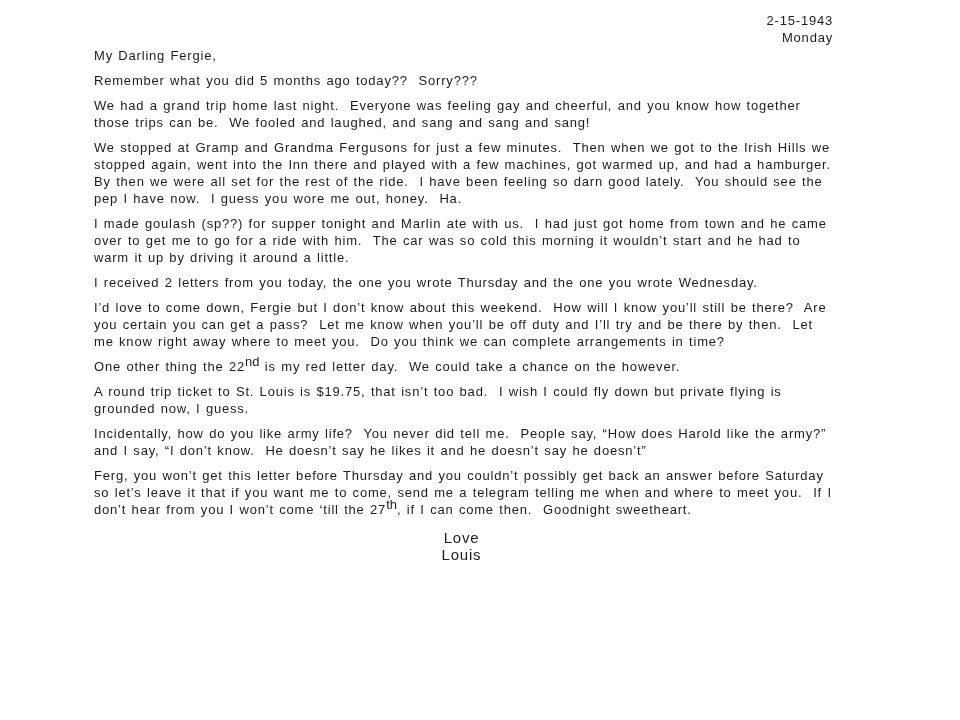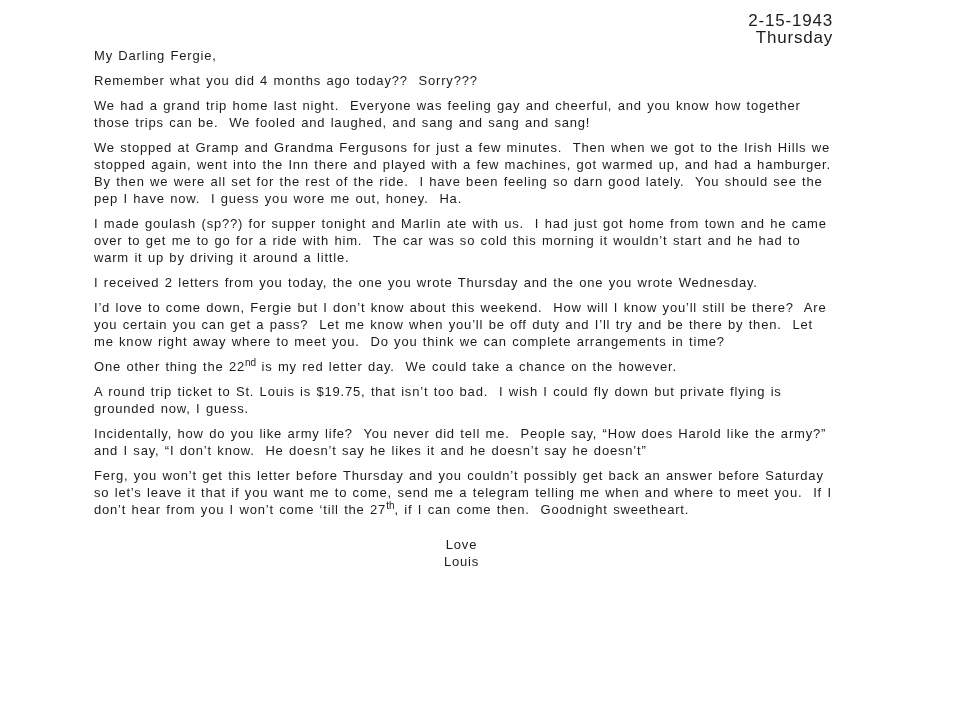--- a/index.html
+++ b/index.html
@@ -13,62 +13,62 @@
     height: 720px;
     box-sizing: border-box;
     background: #ffffff;
     color: #1c1c1c;
     font-family: "Liberation Sans", "DejaVu Sans", sans-serif;
     padding: 12px 127px 0 90px;
     overflow: hidden;
   }
   .date-block {
     text-align: right;
-    font-size: 17px;
+    font-size: 13px;
     line-height: 17px;
     letter-spacing: 0.8px;
     margin: 0 0 1px 0;
   }
   .salutation,
   .para {
     font-size: 13px;
     line-height: 17px;
     letter-spacing: 0.8px;
     word-spacing: 1px;
     white-space: pre-wrap;
     margin: 0 0 8px 4px;
   }
   .para sup {
-    font-size: 10px;
+    font-size: 13px;
     letter-spacing: 0;
     line-height: 0;
     vertical-align: super;
   }
   .signature-block {
     text-align: center;
-    font-size: 13px;
+    font-size: 15px;
     line-height: 17px;
     letter-spacing: 0.8px;
-    margin-top: 18px;
+    margin-top: 11px;
   }
 </style>
 </head>
 <body>
 
 <div class="page" style="background: rgb(255, 255, 255); color: rgb(28, 28, 28);">
 
   <div class="date-block">
     <div>2-15-1943</div>
-    <div>Thursday</div>
+    <div>Monday</div>
   </div>
 
   <p class="salutation">My Darling Fergie,</p>
 
   <div>
-      <p class="para">Remember what you did 4 months ago today??  Sorry???</p>
+      <p class="para">Remember what you did 5 months ago today??  Sorry???</p>
       <p class="para">We had a grand trip home last night.  Everyone was feeling gay and cheerful, and you know how together those trips can be.  We fooled and laughed, and sang and sang and sang!</p>
       <p class="para">We stopped at Gramp and Grandma Fergusons for just a few minutes.  Then when we got to the Irish Hills we stopped again, went into the Inn there and played with a few machines, got warmed up, and had a hamburger.  By then we were all set for the rest of the ride.  I have been feeling so darn good lately.  You should see the pep I have now.  I guess you wore me out, honey.  Ha.</p>
       <p class="para">I made goulash (sp??) for supper tonight and Marlin ate with us.  I had just got home from town and he came over to get me to go for a ride with him.  The car was so cold this morning it wouldn’t start and he had to warm it up by driving it around a little.</p>
       <p class="para">I received 2 letters from you today, the one you wrote Thursday and the one you wrote Wednesday.</p>
       <p class="para">I’d love to come down, Fergie but I don’t know about this weekend.  How will I know you’ll still be there?  Are you certain you can get a pass?  Let me know when you’ll be off duty and I’ll try and be there by then.  Let me know right away where to meet you.  Do you think we can complete arrangements in time?</p>
       <p class="para">One other thing the 22<sup>nd</sup> is my red letter day.  We could take a chance on the however.</p>
       <p class="para">A round trip ticket to St. Louis is $19.75, that isn’t too bad.  I wish I could fly down but private flying is grounded now, I guess.</p>
       <p class="para">Incidentally, how do you like army life?  You never did tell me.  People say, “How does Harold like the army?” and I say, “I don’t know.  He doesn’t say he likes it and he doesn’t say he doesn’t”</p>
       <p class="para">Ferg, you won’t get this letter before Thursday and you couldn’t possibly get back an answer before Saturday so let’s leave it that if you want me to come, send me a telegram telling me when and where to meet you.  If I don’t hear from you I won’t come ‘till the 27<sup>th</sup>, if I can come then.  Goodnight sweetheart.</p>
     </div>

